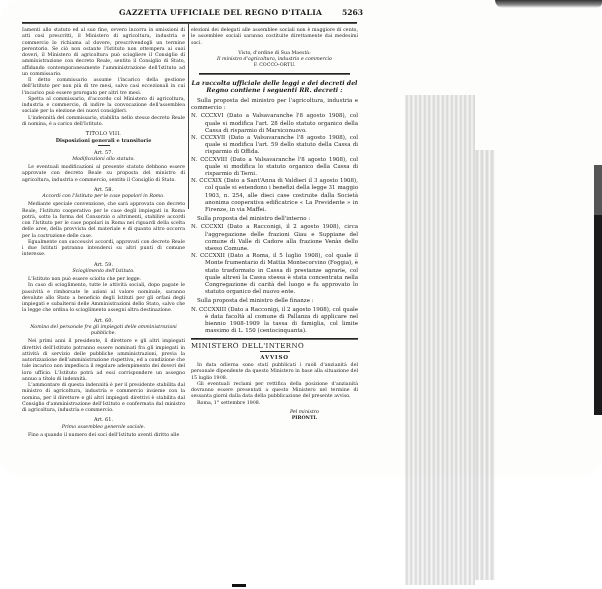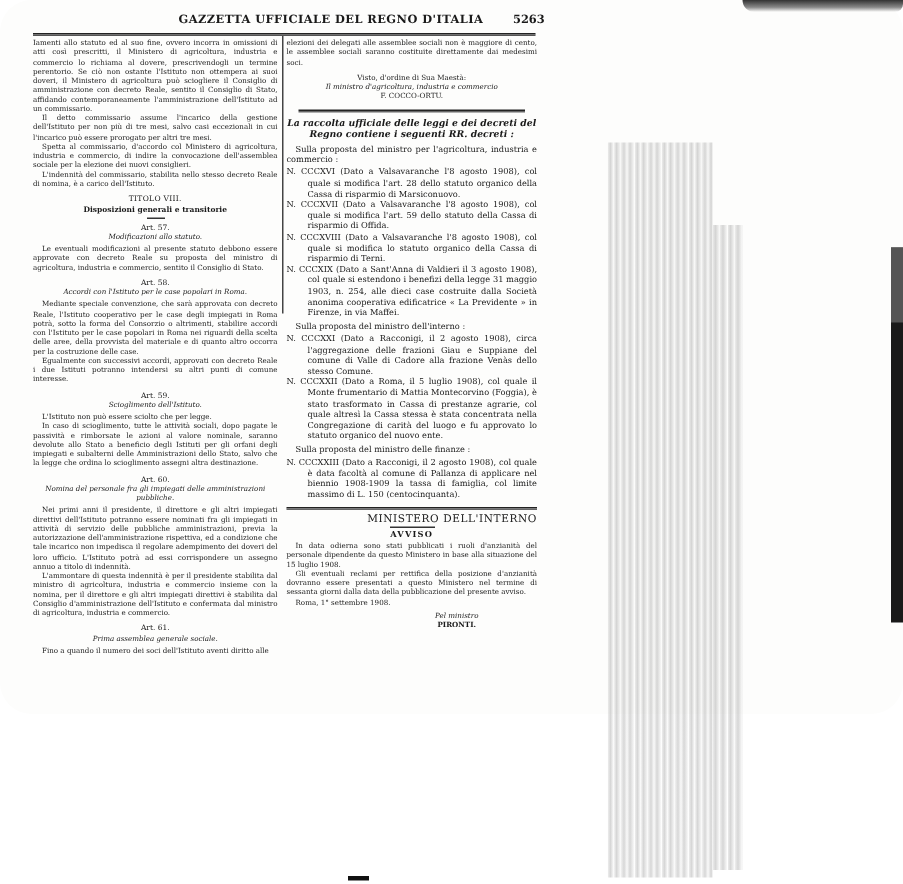--- a/index.html
+++ b/index.html
@@ -55,21 +55,21 @@
     .short-rule { width: 12px; height: 0; border-top: 0.8px solid #333; margin: 1px auto; }
     .rule-sep { height: 2px; border-top: 1.2px solid #222; border-bottom: 0.5px solid #666; margin: 4px 8px; }
     .big-italic {
       font-style: italic; font-size: 6.2px; line-height: 7.5px;
       text-align: center; font-weight: bold; margin: 3px 0 3px 0;
     }
     .decree { font-size: 5.5px; line-height: 7.2px; }
     .decree p { text-indent: 0; padding-left: 14px; position: relative; text-align: justify; }
     .decree .num { margin-left: -14px; }
     .decree p.intro { padding-left: 0; text-indent: 6px; margin: 1.5px 0; }
-    .ministry-title { text-align: right; font-size: 7px; letter-spacing: 0.4px; margin: 3px 0 2px 0; }
+    .ministry-title { text-align: left; font-size: 7px; letter-spacing: 0.4px; margin: 3px 0 2px 0; }
     .avviso { text-align: center; font-weight: bold; font-size: 5.5px; letter-spacing: 0.8px; margin: 2px 0 2px 0; }
     .pel { text-align: center; font-style: italic; margin-top: 3px; padding-left: 60px; }
     .pel-name { text-align: center; font-weight: bold; padding-left: 60px; }
 
     
     .scan-edge {
       position: absolute; left: 405px; top: 95px; width: 70px; height: 490px;
       background: repeating-linear-gradient(90deg,
         rgba(160,160,160,0.15) 0px, rgba(140,140,140,0.35) 2px,
         rgba(200,200,200,0.1) 4px, rgba(120,120,120,0.3) 6px,

